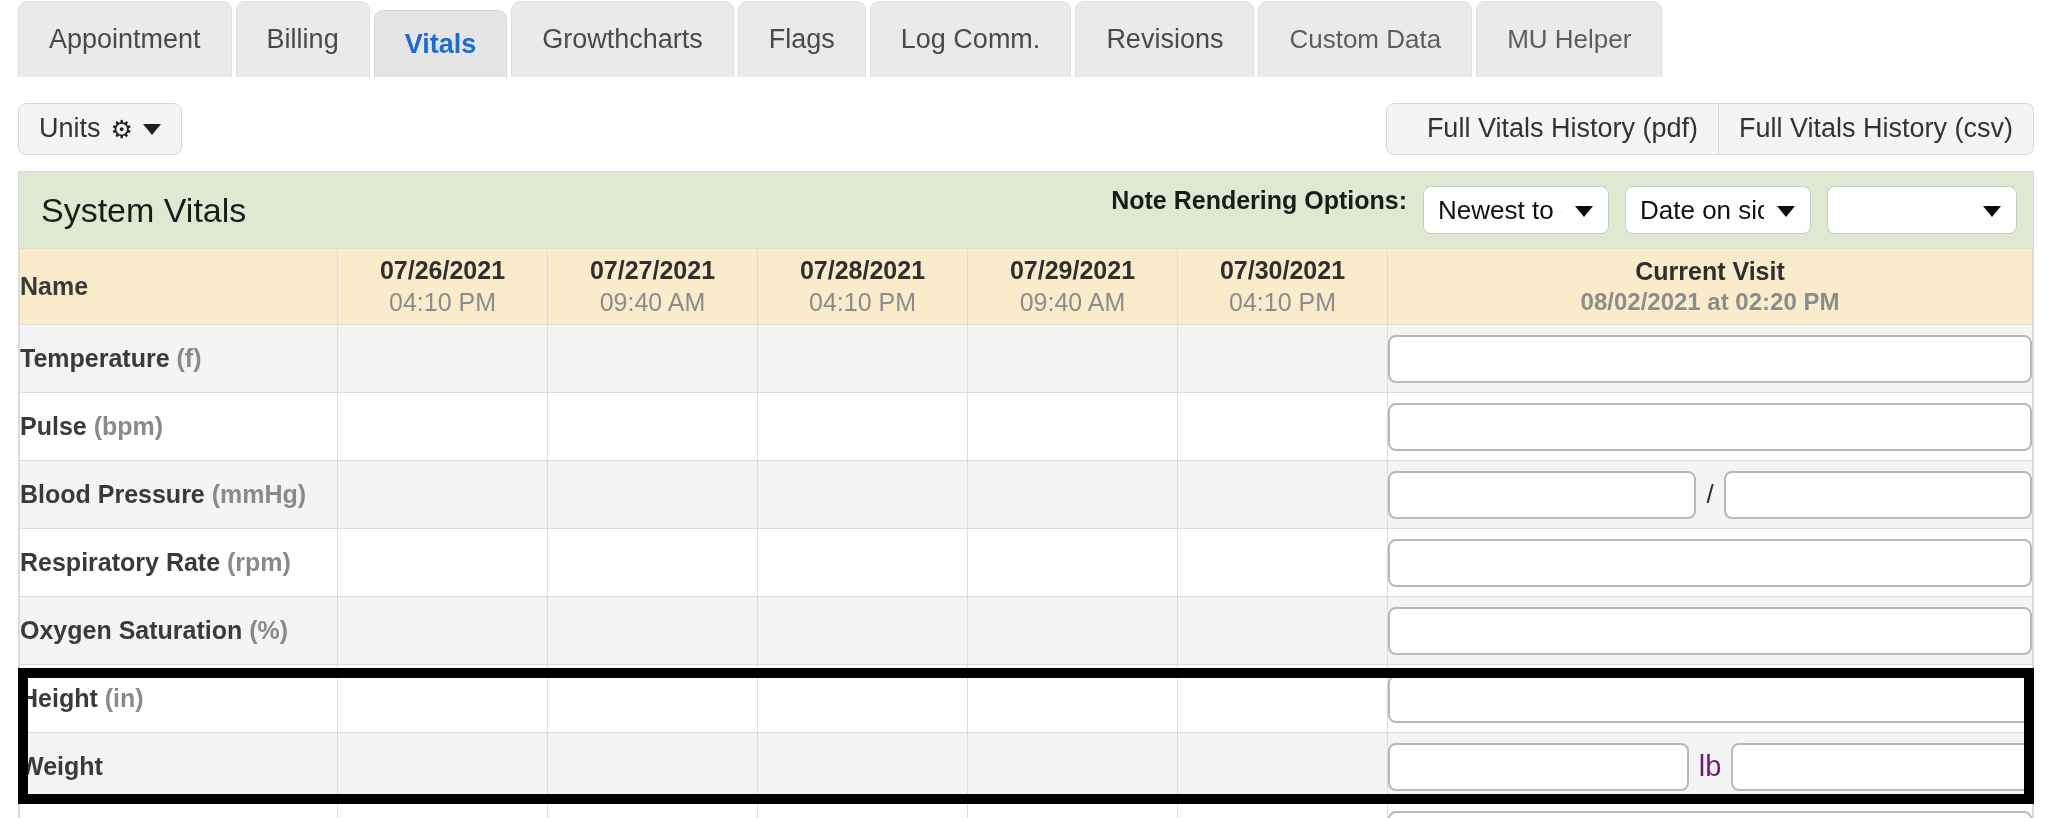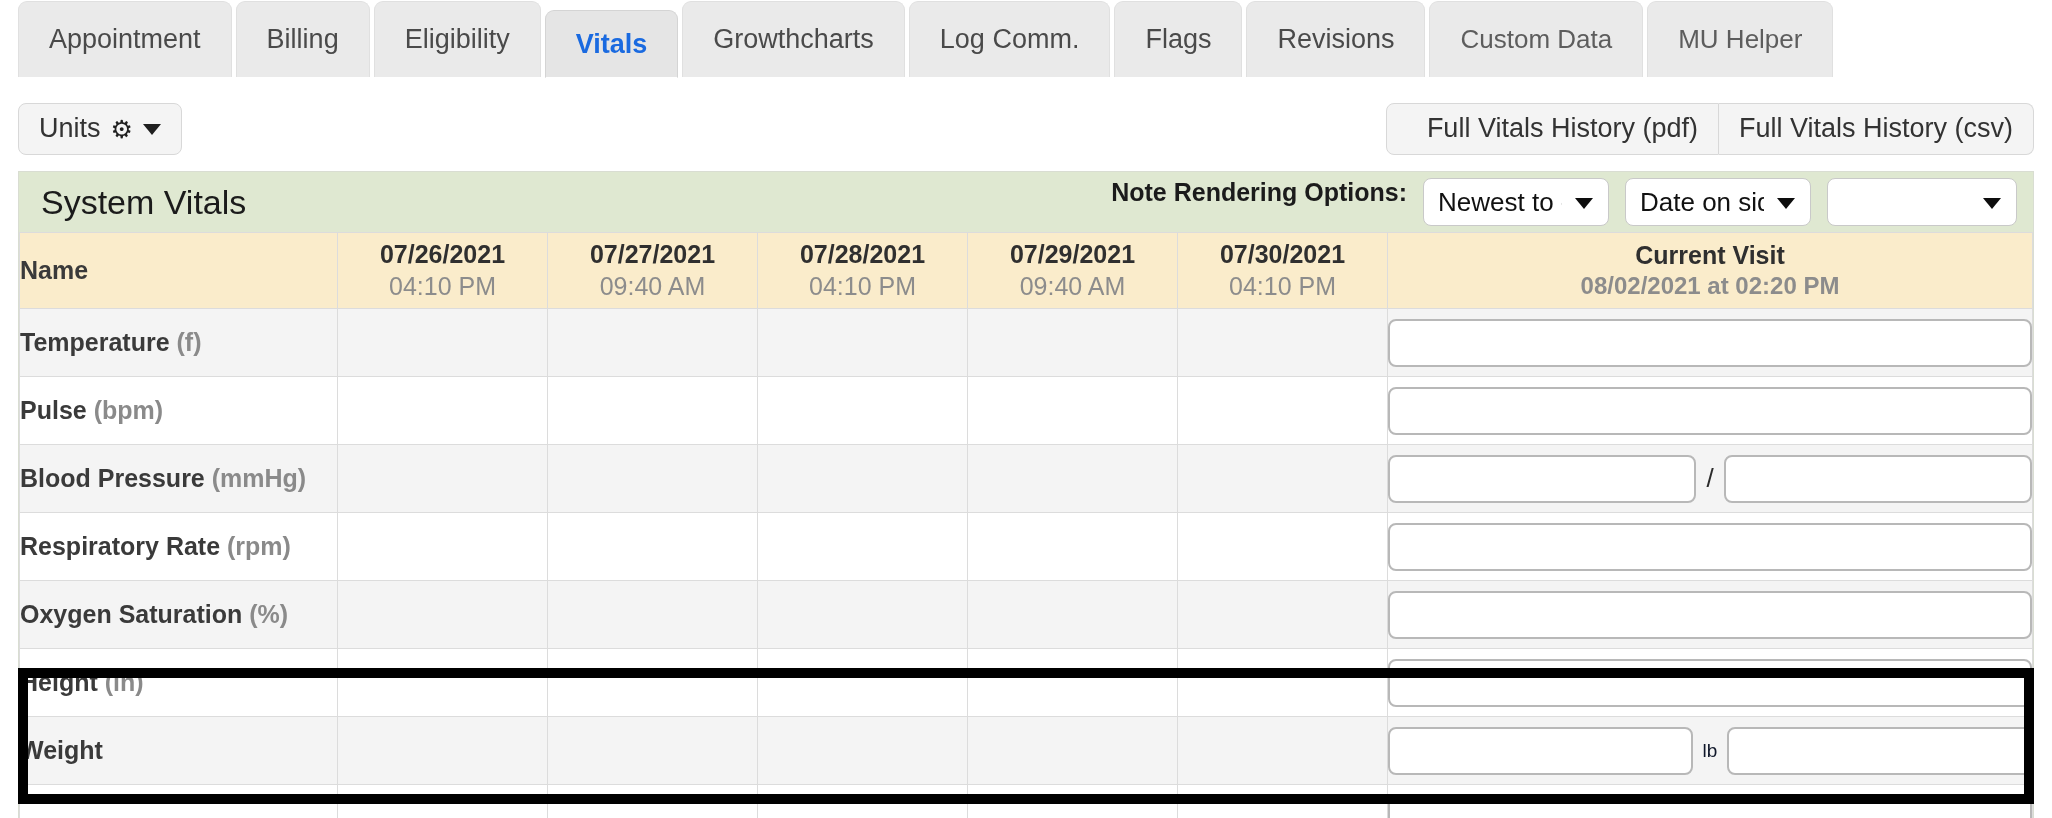--- a/index.html
+++ b/index.html
@@ -92,21 +92,21 @@
 
   
   .panel {
     margin: 0 18px;
     border: 1px solid #d9ddd2;
     border-bottom: none;
     background: #ffffff;
   }
   .panel-head {
     background: #dfe8d1;
-    height: 60px;
+    height: 76px;
     display: flex;
     align-items: center;
     padding: 0 22px;
     position: relative;
   }
   .panel-title {
     font-size: 34px;
     color: #1b1b1b;
     font-weight: normal;
   }
@@ -202,21 +202,21 @@
     border: 2px solid #b8b8b8;
     border-radius: 8px;
     background: #ffffff;
     font-size: 24px;
     font-family: "Liberation Sans", sans-serif;
     padding: 0 10px;
   }
   .pair { display: flex; align-items: center; gap: 10px; }
   .pair .inp { flex: 1 1 0; }
   .sep { font-size: 26px; color: #2b2b2b; }
-  .sep-lb { font-size: 19px; color: #0f172a; }
+  .sep-lb { font-size: 29px; color: #701a75; }
 
   
   .highlight-box {
     position: absolute;
     left: 18px;
     top: 668px;
     width: 2016px;
     height: 136px;
     border: 10px solid #000000;
     pointer-events: none;
@@ -229,34 +229,31 @@
 
 <div class="stage">
 
   <div class="tabstrip">
     <div class="tab">
         <span>Appointment</span>
       </div>
     <div class="tab">
         <span>Billing</span>
       </div>
-    <div class="tab">
-        <span>Eligibility</span>
-      </div>
     <div class="tab active">
         <span>Vitals</span>
       </div>
     <div class="tab">
         <span>Growthcharts</span>
       </div>
     <div class="tab">
+        <span>Flags</span>
+      </div>
+    <div class="tab">
         <span>Log Comm.</span>
-      </div>
-    <div class="tab">
-        <span>Flags</span>
       </div>
     <div class="tab">
         <span>Revisions</span>
       </div>
     <div class="tab muted">
         <span>Custom Data</span>
       </div>
     <div class="tab muted">
         <span>MU Helper</span>
       </div>

